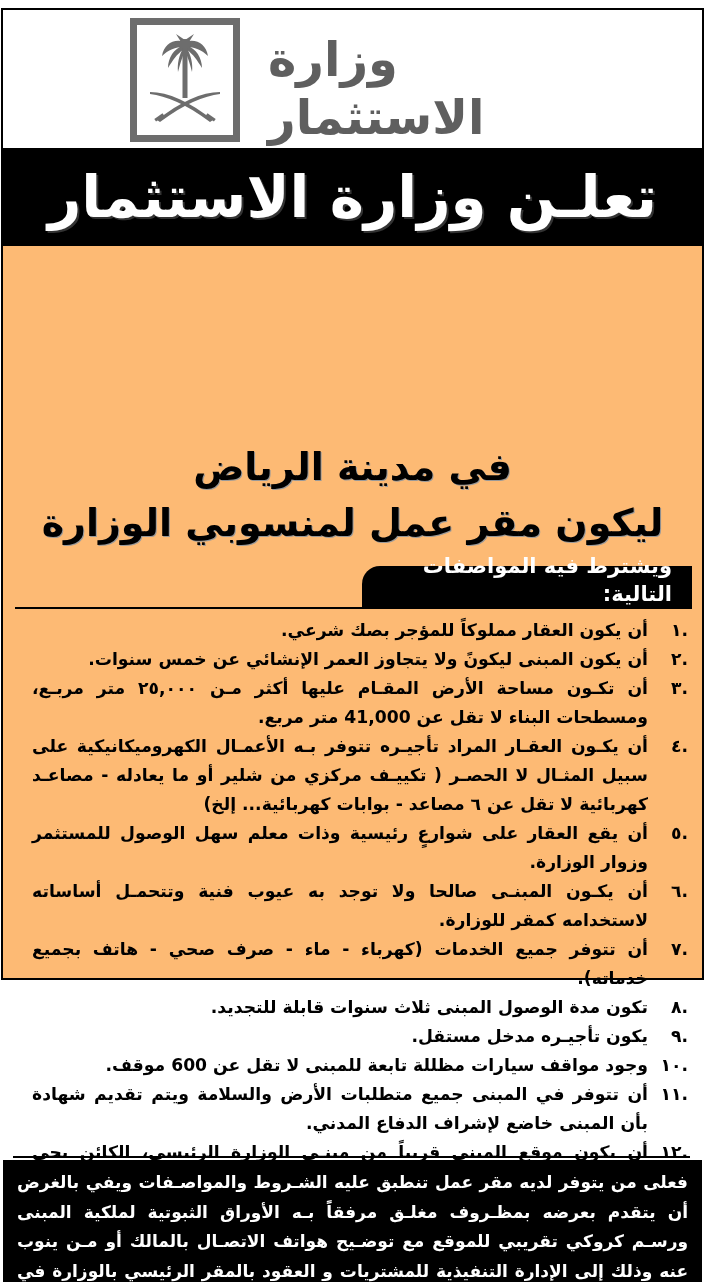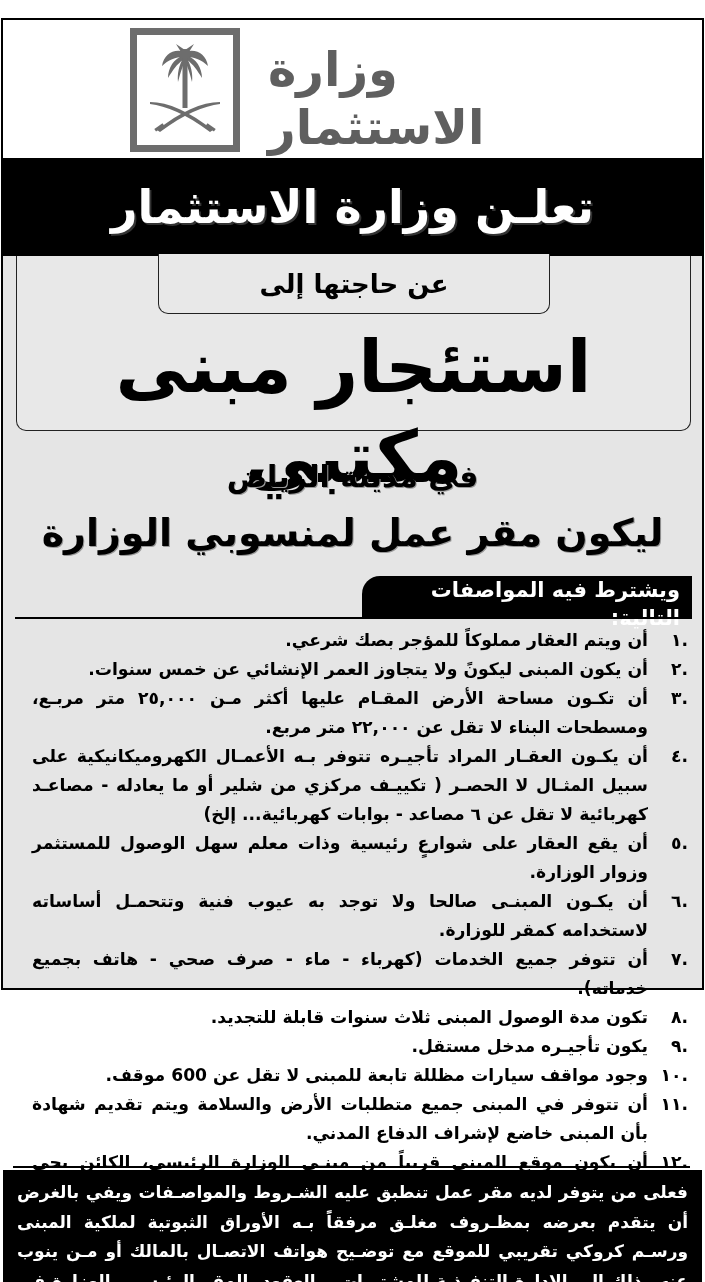--- a/index.html
+++ b/index.html
@@ -1,21 +1,21 @@
 <!DOCTYPE html>
 <html lang="ar" dir="rtl"><head>
 <meta charset="utf-8">
 <style>
   * { box-sizing: border-box; margin: 0; padding: 0; }
   html, body { width: 705px; height: 1282px; background: #ffffff; overflow: hidden; }
   body { font-family: "DejaVu Sans", sans-serif; color: #000; position: relative; }
 
   .frame {
-    position: absolute; left: 1px; top: 18px; width: 703px; height: 972px;
-    border: 2px solid #000; background: #e5e5e5;
+    position: absolute; left: 1px; top: 8px; width: 703px; height: 972px;
+    border: 2px solid #000; background: #fdba74;
   }
 
   
   .header { position: absolute; left: 0; top: 0; width: 699px; height: 138px; background: #fff; }
   .logo-box {
     position: absolute; left: 127px; top: 8px; width: 110px; height: 124px;
     border: 7px solid #6d6d6d; background: #fff;
     display: flex; align-items: center; justify-content: center;
   }
   .logo-box svg { width: 78px; height: 100px; }
@@ -28,21 +28,21 @@
     font-family: "DejaVu Sans", sans-serif; font-size: 22px; color: #5f5f5f;
     text-align: left; line-height: 28px; letter-spacing: 0.2px;
   }
 
   
   .banner {
     position: absolute; left: 0; top: 138px; width: 699px; height: 98px; background: #000;
     display: flex; align-items: center; justify-content: center;
   }
   .banner-title {
-    color: #fff; font-family: "DejaVu Sans", sans-serif; font-weight: bold; font-size: 46px;
+    color: #fff; font-family: "DejaVu Sans", sans-serif; font-weight: bold; font-size: 58px;
     line-height: 70px; text-shadow: 2px 2px 0 #333;
   }
 
   
   .gray-panel {
     position: absolute; left: 13px; top: 236px; width: 675px; height: 175px;
     background: #e8e8e8; border: 1.5px solid #222; border-top: none;
     border-radius: 0 0 10px 10px;
   }
   .need-box {
@@ -51,31 +51,31 @@
     display: flex; align-items: center; justify-content: center;
   }
   .need-text { font-weight: bold; font-size: 26px; line-height: 32px; }
   .main-title {
     position: absolute; left: 0; top: 66px; width: 100%; text-align: center;
     font-weight: bold; font-size: 72px; line-height: 90px; letter-spacing: 1px;
   }
 
   .city-line {
     position: absolute; left: 0; top: 432px; width: 699px; text-align: center;
-    font-weight: bold; font-size: 30px; line-height: 50px; text-shadow: 1px 1px 0 #999;
+    font-weight: bold; font-size: 38px; line-height: 50px; text-shadow: 1px 1px 0 #999;
   }
   .purpose-line {
     position: absolute; left: 0; top: 488px; width: 699px; text-align: center;
     font-weight: bold; font-size: 38px; line-height: 50px; text-shadow: 1px 1px 0 #999;
   }
 
   .conditions-tab {
     position: absolute; right: 10px; top: 556px; width: 330px; height: 42px; background: #000;
-    border-radius: 18px 0 0 0; display: flex; align-items: flex-start; justify-content: flex-end;
-    padding-right: 12px;
+    border-radius: 18px 0 0 0; display: flex; align-items: flex-end; justify-content: flex-end;
+    padding-right: 20px;
   }
   .conditions-tab span { color: #fff; font-weight: bold; font-size: 21px; line-height: 28px; }
   .conditions-line {
     position: absolute; right: 10px; top: 597px; width: 677px; height: 0; border-top: 2px solid #000;
   }
 
   .requirements {
     position: absolute; right: 14px; top: 606px; width: 660px; list-style: none;
   }
   .req {
@@ -129,47 +129,41 @@
     <div class="brand">
       <div class="brand-ar">وزارة الاستثمار</div>
       <div class="brand-en">Ministry of Investment</div>
     </div>
   </div>
 
   <div class="banner">
     <div class="banner-title">تعلـن وزارة الاستثمار</div>
   </div>
 
-  <div class="gray-panel">
-    <div class="need-box">
-      <span class="need-text">عن حاجتها إلى</span>
-    </div>
-    <div class="main-title">استئجار مبنى مكتبي</div>
-  </div>
 
   <div class="city-line">في مدينة الرياض</div>
   <div class="purpose-line">ليكون مقر عمل لمنسوبي الوزارة</div>
 
   <div class="conditions-tab">
     <span>ويشترط فيه المواصفات التالية:</span>
   </div>
   <div class="conditions-line"></div>
 
   <ol class="requirements">
     <li class="req">
         <span class="num">.١</span>
-        <span class="txt">أن ويتم العقار مملوكاً للمؤجر بصك شرعي.</span>
+        <span class="txt">أن يكون العقار مملوكاً للمؤجر بصك شرعي.</span>
       </li>
     <li class="req">
         <span class="num">.٢</span>
         <span class="txt">أن يكون المبنى ليكونً ولا يتجاوز العمر الإنشائي عن خمس سنوات.</span>
       </li>
     <li class="req">
         <span class="num">.٣</span>
-        <span class="txt">أن تكـون مساحة الأرض المقـام عليها أكثر مـن ٢٥,٠٠٠ متر مربـع، ومسطحات البناء لا تقل عن ٢٢,٠٠٠ متر مربع.</span>
+        <span class="txt">أن تكـون مساحة الأرض المقـام عليها أكثر مـن ٢٥,٠٠٠ متر مربـع، ومسطحات البناء لا تقل عن 41,000 متر مربع.</span>
       </li>
     <li class="req">
         <span class="num">.٤</span>
         <span class="txt">أن يكـون العقـار المراد تأجيـره تتوفر بـه الأعمـال الكهروميكانيكية على سبيل المثـال لا الحصـر ( تكييـف مركزي من شلير أو ما يعادله - مصاعـد كهربائية لا تقل عن ٦ مصاعد - بوابات كهربائية... إلخ)</span>
       </li>
     <li class="req">
         <span class="num">.٥</span>
         <span class="txt">أن يقع العقار على شوارعٍ رئيسية وذات معلم سهل الوصول للمستثمر وزوار الوزارة.</span>
       </li>
     <li class="req">

